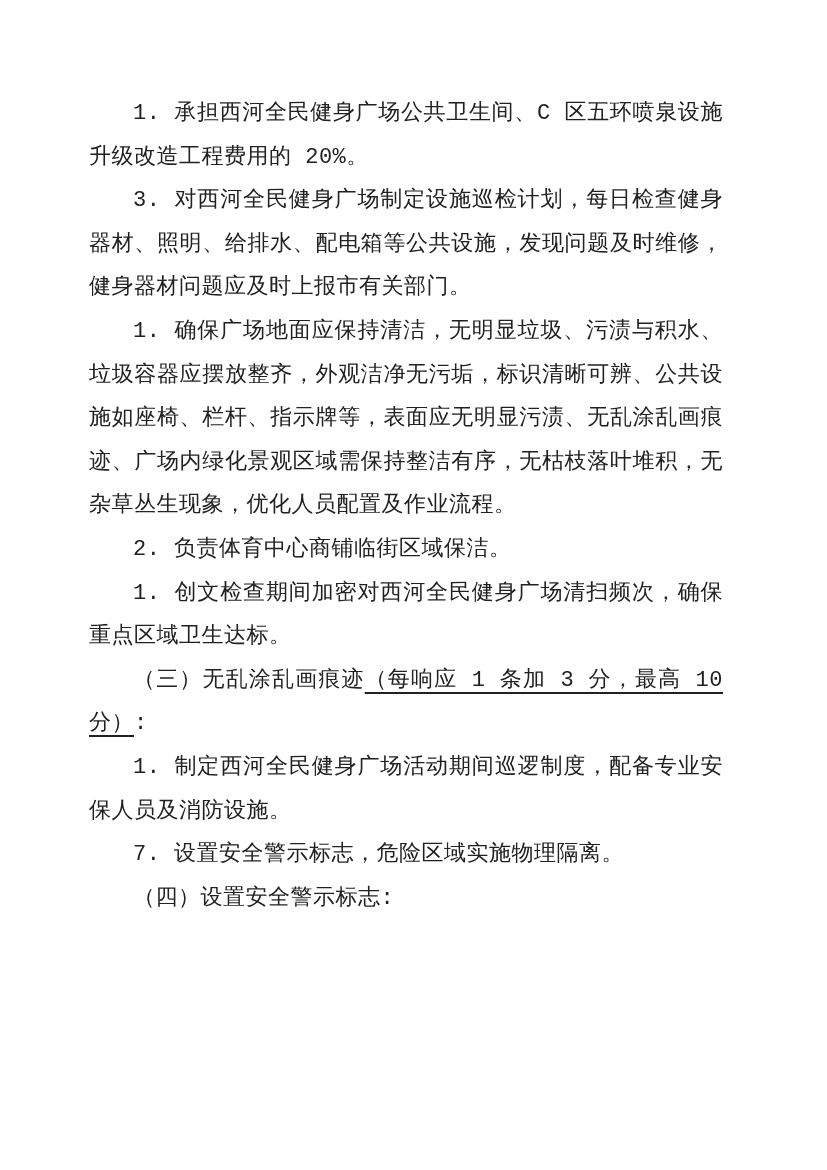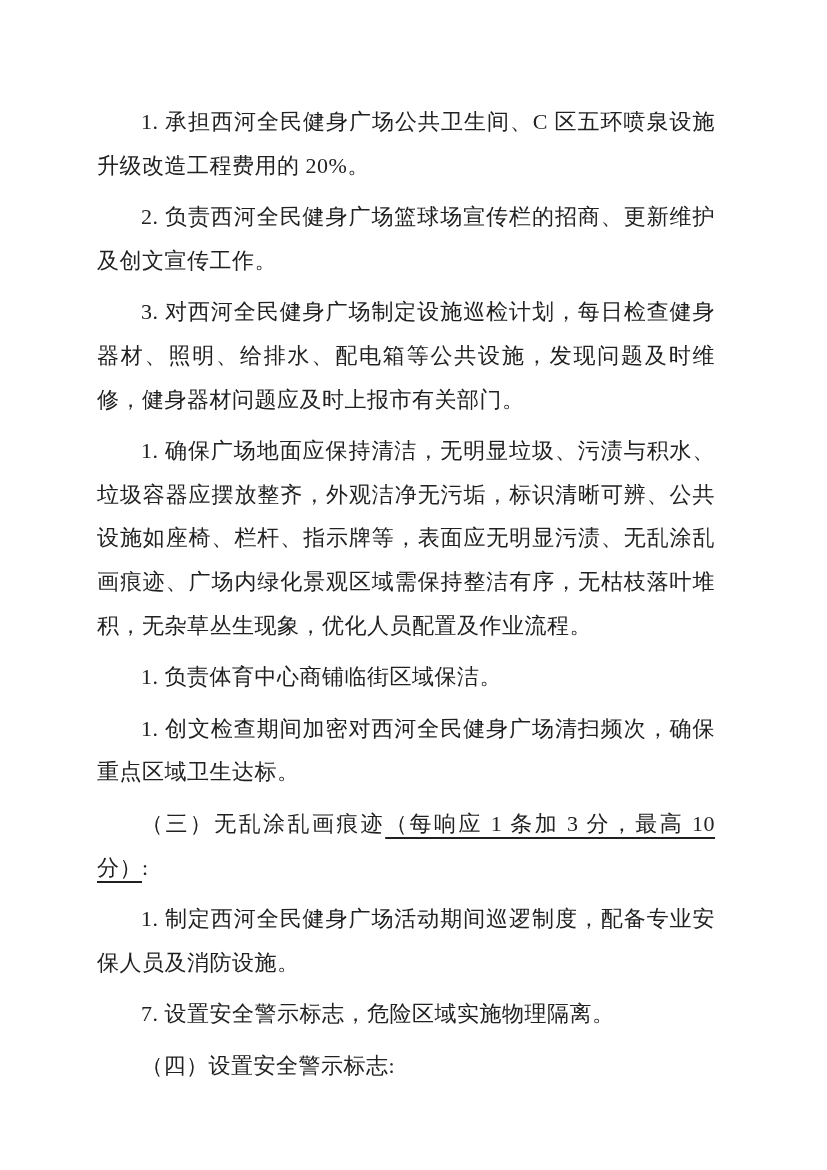--- a/index.html
+++ b/index.html
@@ -21,46 +21,46 @@
     top: 92px;
     width: 634px;
     color: #212121;
     font-size: 22px;
     line-height: 43.6px;
     letter-spacing: 0.5px;
     text-align: justify;
     text-justify: inter-ideograph;
   }
   .content p {
-    margin: 8px;
+    margin: 0;
     padding: 0;
     text-indent: 2em;
+    font-family: Liberation Mono, monospace;
   }
   .heading span.u {
     text-decoration: underline;
     text-underline-offset: 6px;
     text-decoration-thickness: 1.5px;
   }
 </style>
 </head>
 <body>
 
 <div class="page">
   <div class="content">
 
     <p>1. 承担西河全民健身广场公共卫生间、C 区五环喷泉设施升级改造工程费用的 20%。</p>
 
-    <p>2. 负责西河全民健身广场篮球场宣传栏的招商、更新维护及创文宣传工作。</p>
 
     <p>3. 对西河全民健身广场制定设施巡检计划，每日检查健身器材、照明、给排水、配电箱等公共设施，发现问题及时维修，健身器材问题应及时上报市有关部门。</p>
 
 
     <p>1. 确保广场地面应保持清洁，无明显垃圾、污渍与积水、垃圾容器应摆放整齐，外观洁净无污垢，标识清晰可辨、公共设施如座椅、栏杆、指示牌等，表面应无明显污渍、无乱涂乱画痕迹、广场内绿化景观区域需保持整洁有序，无枯枝落叶堆积，无杂草丛生现象，优化人员配置及作业流程。</p>
 
-    <p>1. 负责体育中心商铺临街区域保洁。</p>
+    <p>2. 负责体育中心商铺临街区域保洁。</p>
 
     <p>1. 创文检查期间加密对西河全民健身广场清扫频次，确保重点区域卫生达标。</p>
 
     <p class="heading"><span>（三）无乱涂乱画痕迹</span><span class="u">（每响应 1 条加 3 分，最高 10 分）</span><span>:</span></p>
 
     <p>1. 制定西河全民健身广场活动期间巡逻制度，配备专业安保人员及消防设施。</p>
 
     <p>7. 设置安全警示标志，危险区域实施物理隔离。</p>
 
     <p class="heading"><span>（四）设置安全警示标志</span><span>:</span></p>

